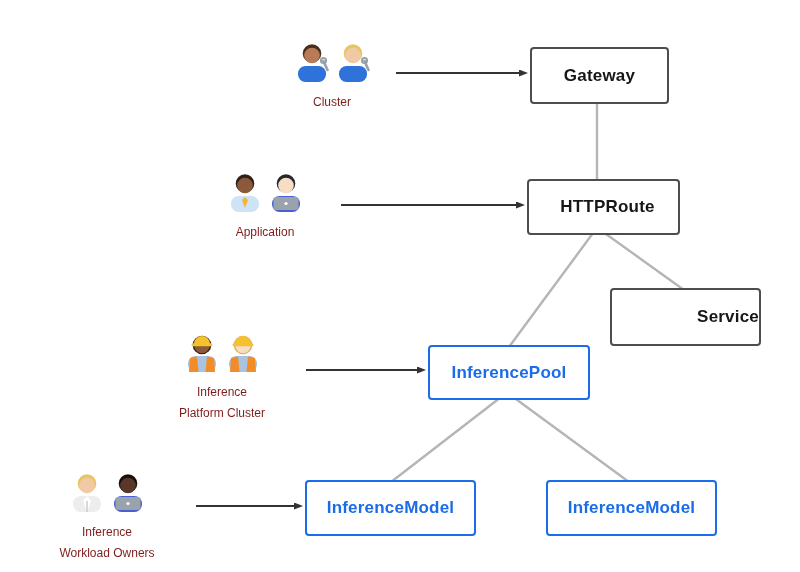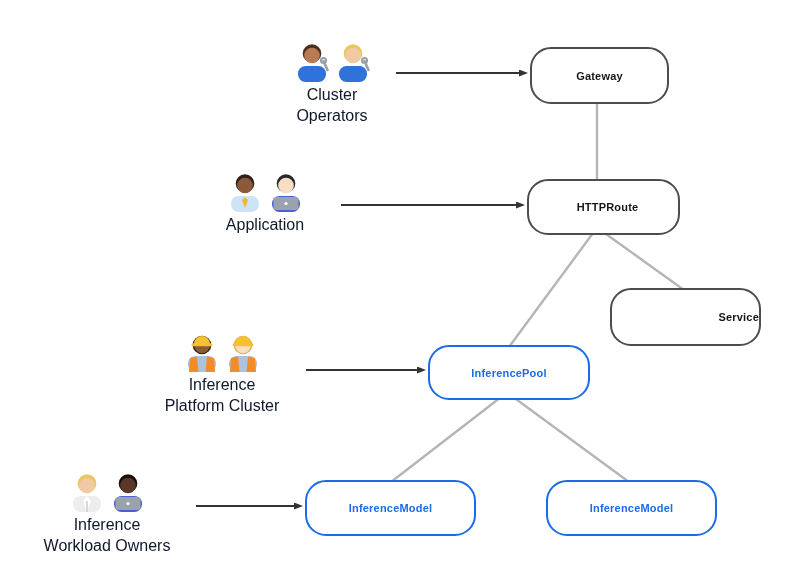--- a/index.html
+++ b/index.html
@@ -4,26 +4,26 @@
 <style>
   html,body{margin:0;padding:0;background:#ffffff;}
   body{width:800px;height:572px;overflow:hidden;font-family:"Liberation Sans", sans-serif;
        -webkit-font-smoothing:antialiased;}
   .stage{position:relative;width:800px;height:572px;background:#ffffff;}
   .wires{position:absolute;left:0;top:0;z-index:0;}
   .edge{stroke:var(--connector,#b5b5b5);stroke-width:2.4;}
   .arrow{stroke:var(--arrow,#333333);stroke-width:2.2;}
   .ah{fill:var(--arrow,#333333);}
   .node{position:absolute;z-index:2;background:#ffffff;border:2.5px solid var(--dark,#4d4d4d);
-        border-radius:21px;display:flex;align-items:center;justify-content:center;
-        font-weight:700;font-size:11px;color:#161616;letter-spacing:.2px;}
+        border-radius:4px;display:flex;align-items:center;justify-content:center;
+        font-weight:700;font-size:17px;color:#161616;letter-spacing:.2px;}
   .node.ext{border:2px solid var(--blue,#1a6ce8);color:var(--blue,#1a6ce8);}
   .persona{position:absolute;z-index:2;width:180px;text-align:center;}
   .figs{display:flex;justify-content:center;align-items:flex-end;gap:5px;height:40px;}
-  .plabel{margin-top:2px;font-size:16px;line-height:21px;color:#0f172a;}
+  .plabel{margin-top:10px;font-size:12px;line-height:21px;color:#7f1d1d;}
   .plabel div{white-space:nowrap;}
   
   #n-gateway{left:530px;top:47px;width:135px;height:53px;}
   #n-httproute{left:527px;top:179px;width:141px;height:52px;padding-left:8px;}
   #n-service{left:610px;top:288px;width:147px;height:54px;justify-content:flex-end;}
   #n-inferencepool{left:428px;top:345px;width:158px;height:51px;}
   #n-im-left{left:305px;top:480px;width:167px;height:52px;}
   #n-im-right{left:546px;top:480px;width:167px;height:52px;}
   
   #p-cluster-operators{left:242px;top:42px;}
@@ -84,21 +84,20 @@
         <svg width="36" height="40" viewBox="0 0 36 40" xmlns="http://www.w3.org/2000/svg">
           <circle cx="18" cy="11.5" r="9.3" fill="#e7c662"></circle>
           <circle cx="18" cy="13.5" r="7.8" fill="#f1c9a5"></circle>
           <rect x="4" y="24" width="28" height="16" rx="7.5" fill="#2f72d9"></rect>
           <path d="M29.5 19 l4 9" stroke="#98a0a8" stroke-width="2.6" stroke-linecap="round"></path>
           <circle cx="29.5" cy="18.5" r="2.6" fill="none" stroke="#98a0a8" stroke-width="2"></circle>
         </svg>
       </div>
     <div class="plabel">
       <div>Cluster</div>
-      <div>Operators</div>
     </div>
   </div>
 
   <div class="persona" id="p-application-developers">
     <div class="figs">
         <svg width="36" height="40" viewBox="0 0 36 40" xmlns="http://www.w3.org/2000/svg">
           <circle cx="18" cy="11.5" r="9.3" fill="#2e2019"></circle>
           <circle cx="18" cy="13.5" r="7.8" fill="#8a5a3b"></circle>
           <rect x="4" y="24" width="28" height="16" rx="7.5" fill="#cfe3f7"></rect>
           <polygon points="18,25 21,28 18,36 15,28" fill="#f2b632"></polygon>

